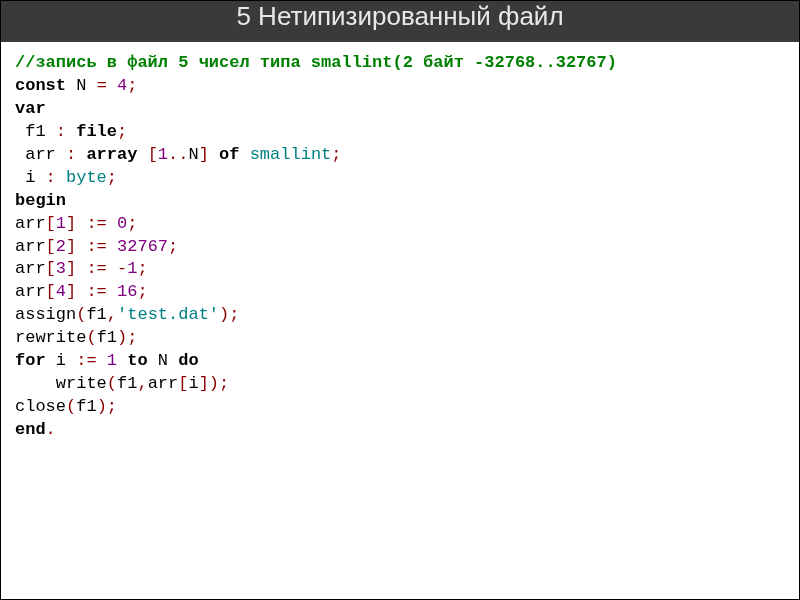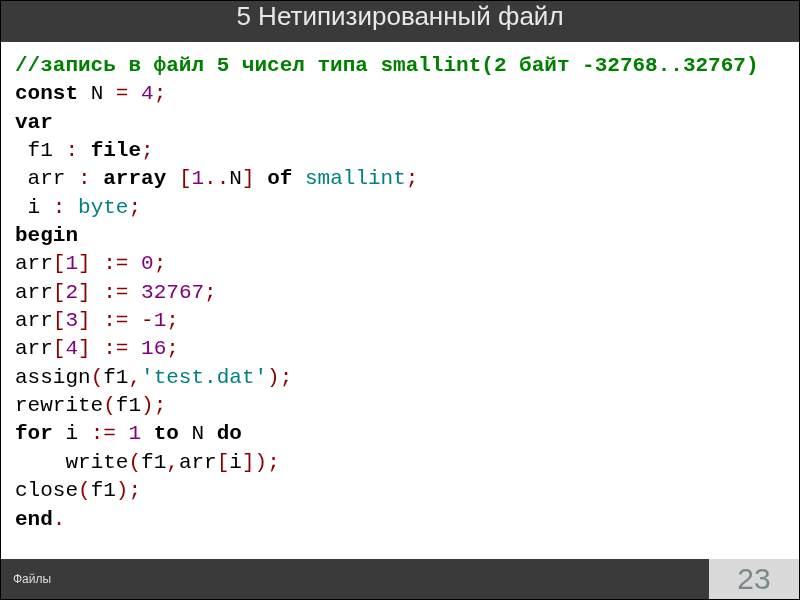--- a/index.html
+++ b/index.html
@@ -1,19 +1,19 @@
 <!DOCTYPE html>
 <html><head>
 <meta charset="utf-8">
 <style>
   html,body{margin:0;padding:0;width:800px;height:600px;font-family:Arial,Helvetica,sans-serif;background:#fff;overflow:hidden}
   .slide{width:800px;height:600px;display:flex;flex-direction:column;box-sizing:border-box;border:1px solid #000}
   .titlebar{background:#3a3a3a;color:#e8e8e8;text-align:center;font-size:26px;padding:0 0 10px 0;font-weight:400}
   .content{flex:1;background:#fff;padding:10px 14px;overflow:hidden}
-  pre.code{margin:0;font-family:"Courier New",Courier,monospace;font-size:21px;line-height:1.35;white-space:pre;color:#000}
+  pre.code{margin:0;font-family:"Courier New",Courier,monospace;font-size:17px;line-height:1.35;white-space:pre;color:#000}
   .c-comment{color:#008000;font-weight:bold}
   .c-kw{color:#000;font-weight:bold}
   .c-ident{color:#000}
   .c-op{color:#8b0000}
   .c-num{color:#800080}
   .c-type{color:#008080}
   .c-str{color:#008080}
   .c-punc{color:#8b0000}
   .footer{display:flex;align-items:stretch;height:40px}
   .footer-left{flex:1;background:#3a3a3a;color:#ddd;font-size:12px;display:flex;align-items:center;padding-left:12px}
@@ -38,17 +38,13 @@
 <span class="c-ident">arr</span><span class="c-punc">[</span><span class="c-num">3</span><span class="c-punc">]</span> <span class="c-op">:=</span> <span class="c-op">-</span><span class="c-num">1</span><span class="c-punc">;</span>
 <span class="c-ident">arr</span><span class="c-punc">[</span><span class="c-num">4</span><span class="c-punc">]</span> <span class="c-op">:=</span> <span class="c-num">16</span><span class="c-punc">;</span>
 <span class="c-ident">assign</span><span class="c-punc">(</span><span class="c-ident">f1</span><span class="c-punc">,</span><span class="c-str">'test.dat'</span><span class="c-punc">)</span><span class="c-punc">;</span>
 <span class="c-ident">rewrite</span><span class="c-punc">(</span><span class="c-ident">f1</span><span class="c-punc">)</span><span class="c-punc">;</span>
 <span class="c-kw">for</span> <span class="c-ident">i</span> <span class="c-op">:=</span> <span class="c-num">1</span> <span class="c-kw">to</span> <span class="c-ident">N</span> <span class="c-kw">do</span>
     <span class="c-ident">write</span><span class="c-punc">(</span><span class="c-ident">f1</span><span class="c-punc">,</span><span class="c-ident">arr</span><span class="c-punc">[</span><span class="c-ident">i</span><span class="c-punc">]</span><span class="c-punc">)</span><span class="c-punc">;</span>
 <span class="c-ident">close</span><span class="c-punc">(</span><span class="c-ident">f1</span><span class="c-punc">)</span><span class="c-punc">;</span>
 <span class="c-kw">end</span><span class="c-punc">.</span></pre>
   </div>
 
-  <div class="footer">
-    <div class="footer-left">Файлы</div>
-    <div class="footer-right">23</div>
-  </div>
 </div>
 
 </body></html>

